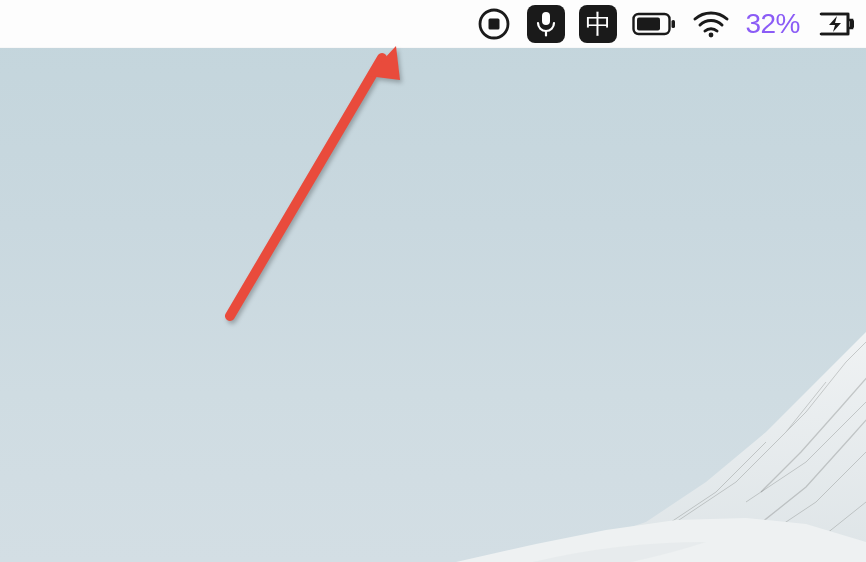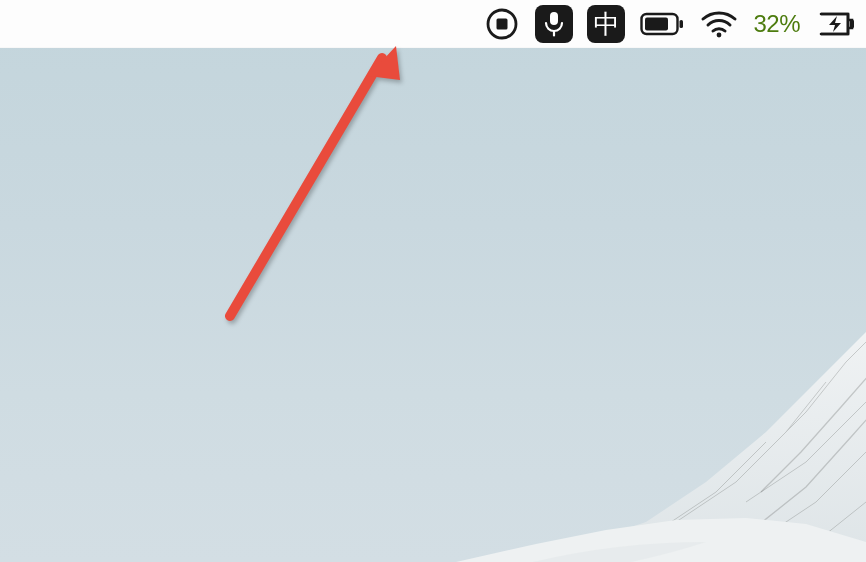--- a/index.html
+++ b/index.html
@@ -31,23 +31,23 @@
     }
     .icon-slot { width: 38px; height: 38px; display:flex; align-items:center; justify-content:center; }
     .rounded-black {
       background: #1a1a1a;
       border-radius: 8px;
       width: 38px; height: 38px;
       display:flex; align-items:center; justify-content:center;
       color: #fff;
     }
     .battery-text {
-      font-size: 24px;
+      font-size: 28px;
       letter-spacing: -0.5px;
-      color: #4d7c0f;
+      color: #8b5cf6;
       font-weight: 400;
     }
     
     .mountain {
       position: absolute;
       right: -40px;
       bottom: -20px;
       width: 560px;
       height: 340px;
       pointer-events: none;

